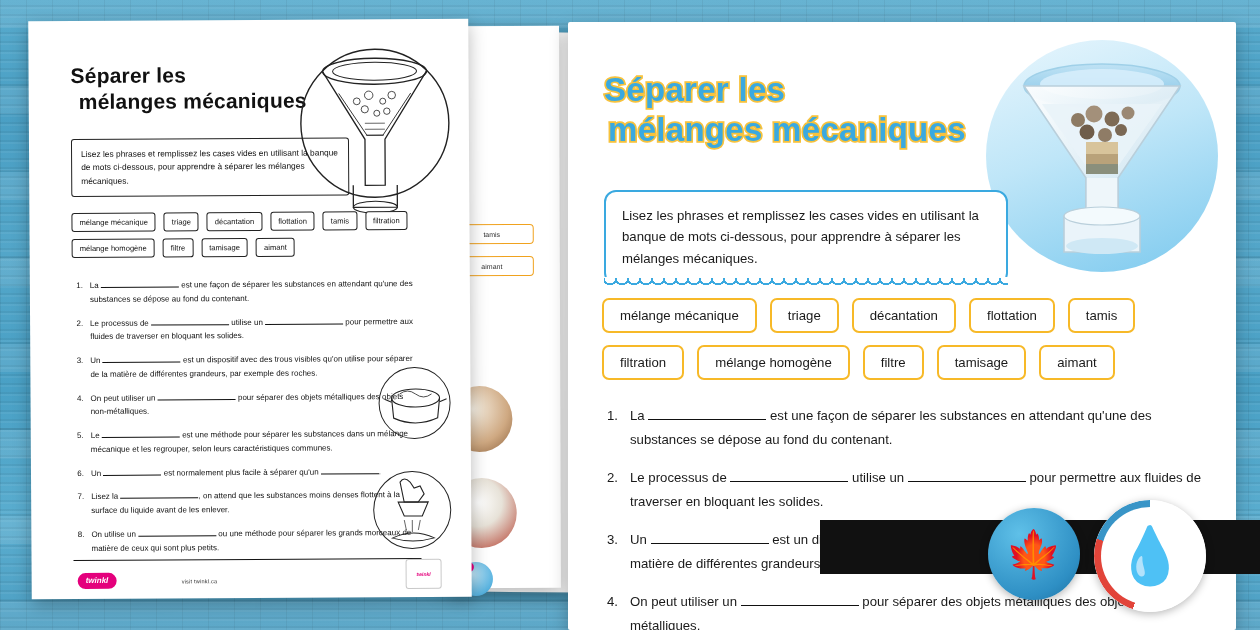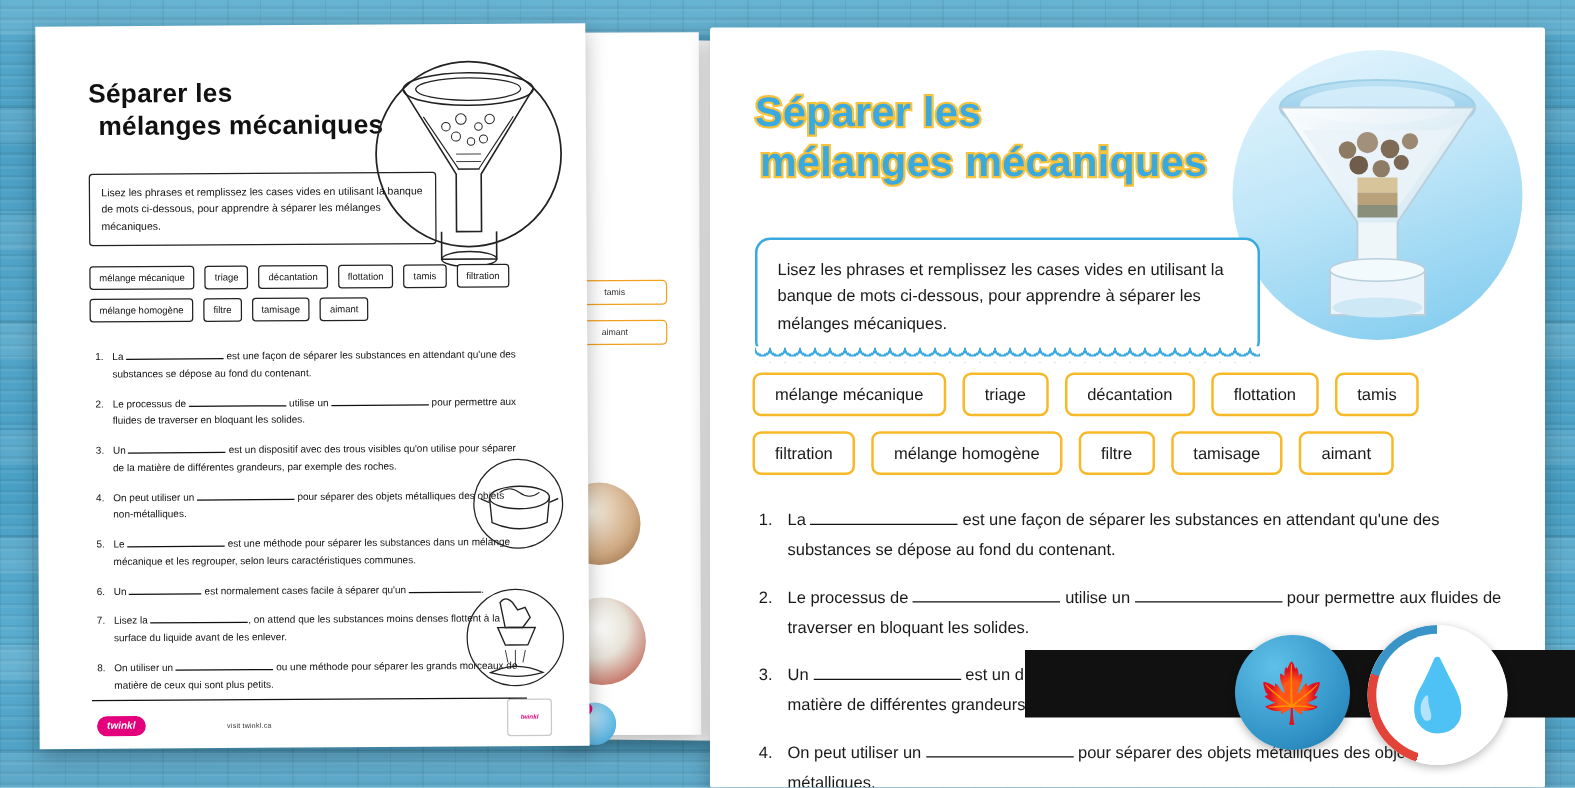--- a/index.html
+++ b/index.html
@@ -327,29 +327,29 @@
       <div class="li">
         <span class="num">4.</span>
         <span class="txt"><span>On peut utiliser un </span><span class="blank-bw"></span><span> pour séparer des objets métalliques des objets non-métalliques.</span></span>
       </div>
       <div class="li">
         <span class="num">5.</span>
         <span class="txt"><span>Le </span><span class="blank-bw"></span><span> est une méthode pour séparer les substances dans un mélange mécanique et les regrouper, selon leurs caractéristiques communes.</span></span>
       </div>
       <div class="li">
         <span class="num">6.</span>
-        <span class="txt"><span>Un </span><span class="blank-bw sm"></span><span> est normalement cases facile à séparer qu'un </span><span class="blank-bw sm"></span><span>.</span></span>
+        <span class="txt"><span>Un </span><span class="blank-bw sm"></span><span> est normalement plus facile à séparer qu'un </span><span class="blank-bw sm"></span><span>.</span></span>
       </div>
       <div class="li">
         <span class="num">7.</span>
         <span class="txt"><span>Lisez la </span><span class="blank-bw"></span><span>, on attend que les substances moins denses flottent à la surface du liquide avant de les enlever.</span></span>
       </div>
       <div class="li">
         <span class="num">8.</span>
-        <span class="txt"><span>On utiliser un </span><span class="blank-bw"></span><span> ou une méthode pour séparer les grands morceaux de matière de ceux qui sont plus petits.</span></span>
+        <span class="txt"><span>On utilise un </span><span class="blank-bw"></span><span> ou une méthode pour séparer les grands morceaux de matière de ceux qui sont plus petits.</span></span>
       </div>
     </div>
 
     <div class="l-circ1">
       <svg viewBox="0 0 72 72" width="72" height="72" aria-hidden="true">
         <ellipse cx="36" cy="30" rx="24" ry="9" fill="none" stroke="#222" stroke-width="1.1"></ellipse>
         <path d="M12 30 L14 50 Q36 60 58 50 L60 30" fill="none" stroke="#222" stroke-width="1.1"></path>
         <path d="M12 34 L5 31 M60 34 L67 31" stroke="#222" stroke-width="1.1" fill="none"></path>
         <path d="M20 26 Q28 20 36 26 Q44 32 52 26" fill="none" stroke="#222" stroke-width=".8"></path>
       </svg>

